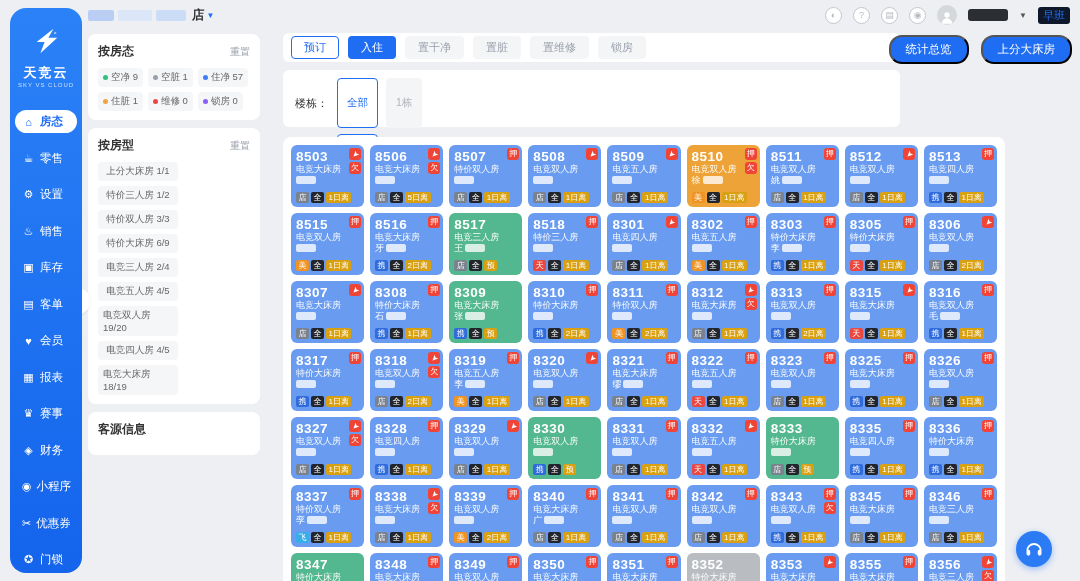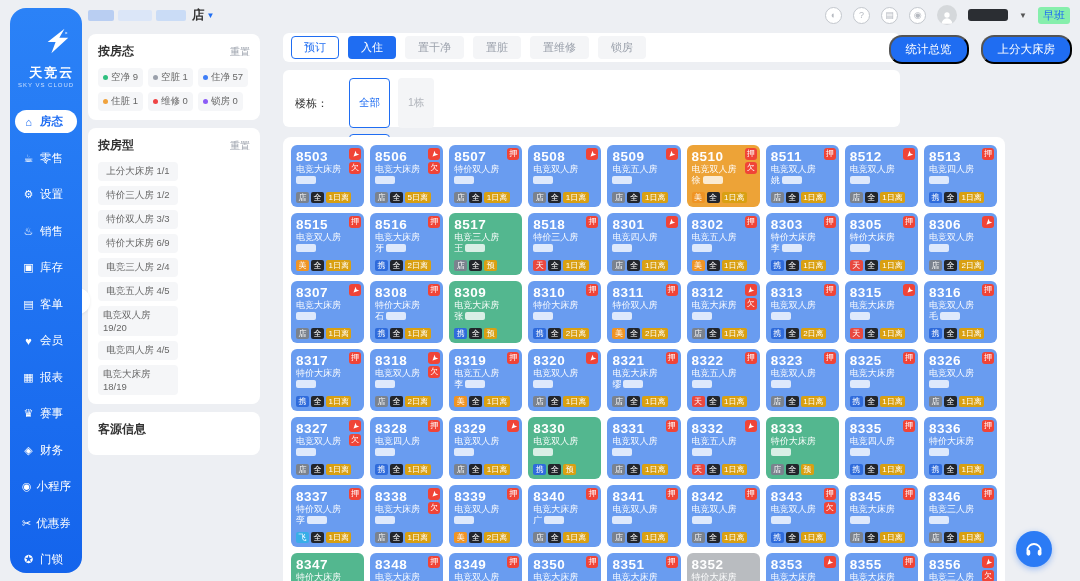--- a/index.html
+++ b/index.html
@@ -2,21 +2,21 @@
 <html><head>
 <meta charset="utf-8">
 <style>
   * { margin:0; padding:0; box-sizing:border-box; }
   html,body { width:1080px; height:581px; overflow:hidden; background:#edeff3;
     font-family:"Liberation Sans","DejaVu Sans",sans-serif; }
   
   .sidebar { position:absolute; left:10px; top:8px; width:72px; height:565px;
     background:linear-gradient(180deg,#2b82f7,#1464ec); border-radius:16px;
     color:#fff; display:flex; flex-direction:column; align-items:center; z-index:5;}
-  .logo-box { margin-top:18px; text-align:right; }
+  .logo-box { margin-top:18px; text-align:center; }
   .logo-emblem svg { width:34px; height:30px; }
   .brand-name { font-size:13px; letter-spacing:2px; margin-top:4px; font-weight:bold;}
   .brand-sub { font-size:6px; opacity:.75; letter-spacing:1px; }
   .side-menu { margin-top:22px; display:flex; flex-direction:column; gap:13.5px; width:100%; padding:0 5px;}
   .side-item { display:flex; align-items:center; gap:5px; font-size:11.5px; padding:4px 7px;
     border-radius:14px; cursor:pointer; white-space:nowrap;}
   .side-item .mi { font-size:11px; width:13px; text-align:center;}
   .side-item.active { background:#fff; color:#1f6df2; font-weight:bold; }
   .collapse-handle { position:absolute; left:78px; top:288px; width:12px; height:26px;
     background:#fff; border-radius:0 13px 13px 0; z-index:4; box-shadow:0 1px 3px rgba(0,0,0,.08);}
@@ -41,36 +41,36 @@
   .caret { font-size:8px; color:#1f6df2; margin-left:2px;}
   .top-right { position:absolute; right:10px; top:0; height:30px; display:flex;
     align-items:center; gap:11px; }
   .circ-icon { width:17px; height:17px; border-radius:50%; border:1.5px solid #c3c7cd;
     color:#b6bac1; font-size:9px; display:flex; align-items:center; justify-content:center;
     cursor:pointer; background:#fff;}
   .avatar { width:20px; height:20px; border-radius:50%; background:#d5d8db; overflow:hidden;
     display:flex; align-items:flex-end; justify-content:center;}
   .name-blur { width:40px; height:12px; background:#2b2e33; border-radius:3px; }
   .caret-dark { font-size:8px; color:#555; }
-  .shift-badge { font-size:11px; color:#1f6df2; background:#86efac; border-radius:3px;
+  .shift-badge { font-size:11px; color:#1f6df2; background:#0f172a; border-radius:3px;
     padding:1px 5px;}
   
   .toolbar { position:absolute; left:283px; top:33px; width:617px; height:29px; background:#fff;
     border-radius:6px; display:flex; align-items:center; gap:9px; padding:0 8px;}
   .tb-btn { font-size:11px; border-radius:4px; padding:3px 12px; cursor:pointer;
     background:#f4f5f7; color:#9aa0ab; border:1px solid transparent; white-space:nowrap;}
   .tb-btn.outline { background:#fff; border-color:#1f6df2; color:#1f6df2; }
   .tb-btn.primary { background:#1f6df2; color:#fff; }
   .right-pills { position:absolute; right:8px; top:35px; display:flex; gap:12px; }
   .pill-btn { background:#1f6df2; color:#fff; font-size:11.5px; border-radius:13px;
     padding:5px 15px; cursor:pointer; white-space:nowrap;}
   
   .floor-card { position:absolute; left:283px; top:70px; width:617px; height:57px; background:#fff;
     border-radius:6px; padding:8px 12px; display:flex; flex-direction:column; gap:6px;}
-  .floor-row { display:flex; align-items:center; gap:20px; }
+  .floor-row { display:flex; align-items:center; gap:8px; }
   .floor-label { font-size:11px; color:#333; width:34px; }
   .chip { font-size:10.5px; border-radius:4px; padding:17px 9px; cursor:pointer;
     background:#f4f5f7; color:#b0b4bb; border:1px solid transparent;}
   .chip.sel { background:#fff; border-color:#1f6df2; color:#1f6df2; }
   
   .grid-card { position:absolute; left:283px; top:137px; width:722px; height:470px;
     background:#fff; border-radius:8px; padding:8px; }
   .room-grid { display:grid; grid-template-columns:repeat(9,1fr); gap:6px; }
   .room { position:relative; height:62px; border-radius:6px; color:#fff; padding:4px 5px;
     cursor:pointer; overflow:hidden;}

